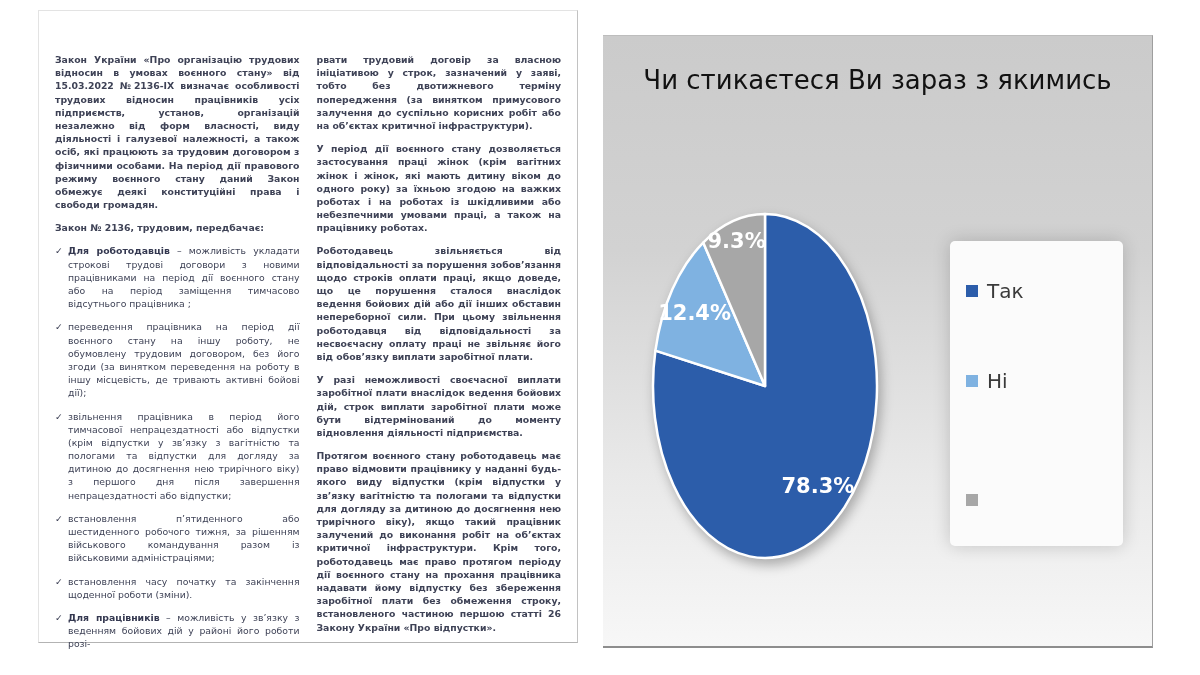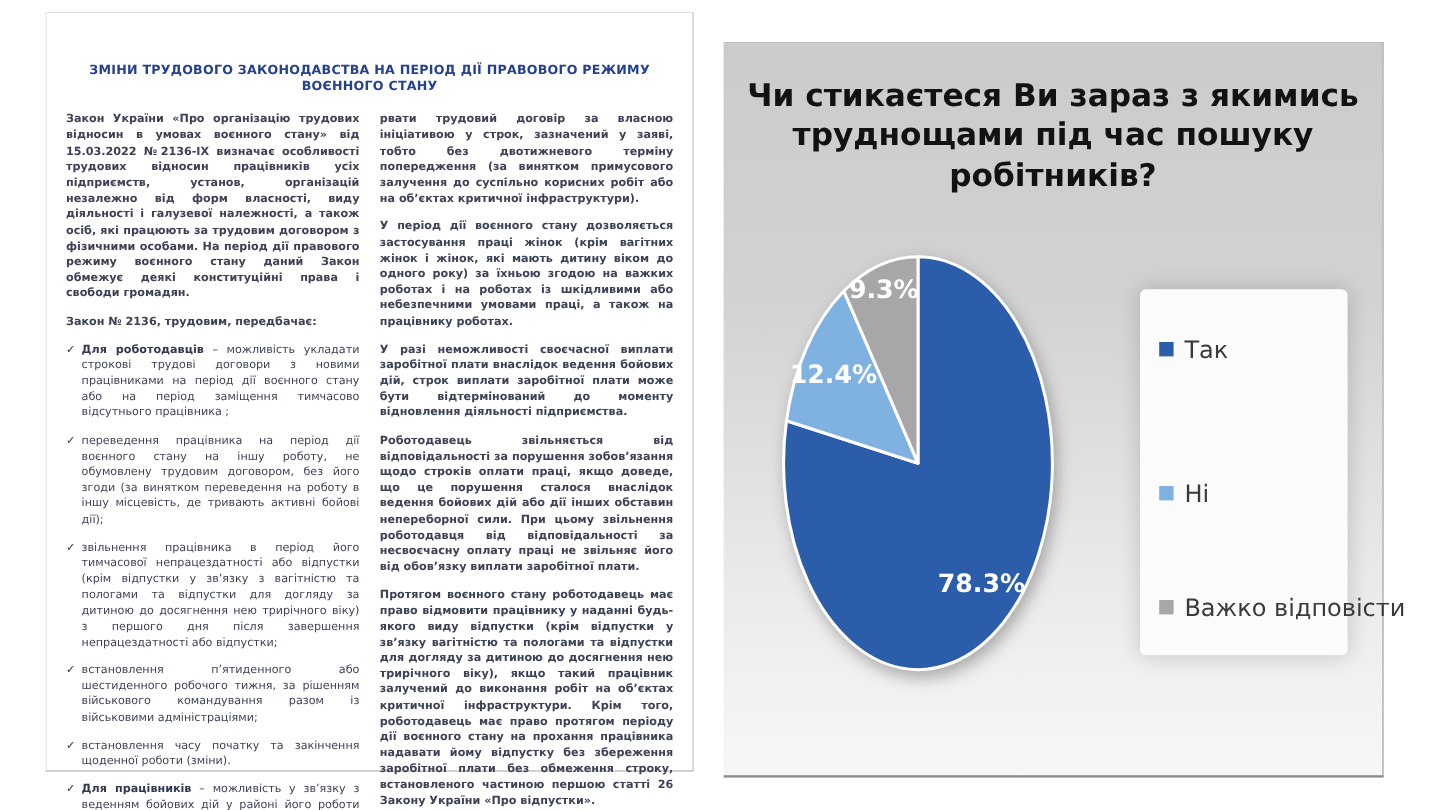--- a/index.html
+++ b/index.html
@@ -30,21 +30,21 @@
   .bullet .check{position:absolute;left:0;top:0;}
   .bullet b{color:#343850;margin-top:44px;}
   
   .chart-panel{
     position:absolute;left:603px;top:35px;width:550px;height:613px;
     box-sizing:border-box;
     background:linear-gradient(180deg,#cbcbcb 0%,#d2d2d2 35%,#e9e9e9 72%,#f7f7f7 100%);
     border-top:1px solid #bdbdbd;border-right:1px solid #9e9e9e;border-bottom:2px solid #8d8d8d;
   }
   .chart-title{
-    margin-top:28px;text-align:center;font-weight:bold;color:#121212;
+    margin-top:28px;text-align:center;font-weight:normal;color:#121212;
     font-size:26px;line-height:1.28;
   }
   .pie-svg{position:absolute;left:0;top:0;width:550px;height:613px;}
   .pie-group{filter:drop-shadow(3px 6px 6px rgba(0,0,0,0.28));}
   .pie-label{
     font-family:"DejaVu Sans","Liberation Sans",sans-serif;
     font-weight:bold;font-size:21px;fill:#ffffff;
   }
   .legend-card{
     position:absolute;left:347px;top:205px;width:173px;height:305px;
@@ -54,66 +54,63 @@
   .legend-item{
     position:absolute;left:16px;display:flex;align-items:center;gap:9px;
     font-size:20px;color:#3a3a3a;white-space:nowrap;
   }
   .legend-swatch{width:12px;height:12px;flex:0 0 auto;}
 </style>
 </head>
 <body>
 
 <div class="doc-page">
-  <div class="doc-title">ЗМІНИ ТРУДОВОГО ЗАКОНОДАВСТВА НА ПЕРІОД ДІЇ ПРАВОВОГО РЕЖИМУ ВОЄННОГО СТАНУ</div>
   <div class="doc-cols">
     <div class="doc-col">
       <p>Закон України «Про організацію трудових відносин в умовах воєнного стану» від 15.03.2022 №2136-ІХ визначає особливості трудових відносин працівників усіх підприємств, установ, організацій незалежно від форм власності, виду діяльності і галузевої належності, а також осіб, які працюють за трудовим договором з фізичними особами. На період дії правового режиму воєнного стану даний Закон обмежує деякі конституційні права і свободи громадян.</p>
       <p class="lead">Закон № 2136, трудовим, передбачає:</p>
       <div id="doc-bullets">
           <div class="bullet"><span class="check">✓</span><b>Для роботодавців</b> – можливість укладати строкові трудові договори з новими працівниками на період дії воєнного стану або на період заміщення тимчасово відсутнього працівника ;</div>
           <div class="bullet"><span class="check">✓</span>переведення працівника на період дії воєнного стану на іншу роботу, не обумовлену трудовим договором, без його згоди (за винятком переведення на роботу в іншу місцевість, де тривають активні бойові дії);</div>
           <div class="bullet"><span class="check">✓</span>звільнення працівника в період його тимчасової непрацездатності або відпустки (крім відпустки у зв’язку з вагітністю та пологами та відпустки для догляду за дитиною до досягнення нею трирічного віку) з першого дня після завершення непрацездатності або відпустки;</div>
           <div class="bullet"><span class="check">✓</span>встановлення п’ятиденного або шестиденного робочого тижня, за рішенням військового командування разом із військовими адміністраціями;</div>
           <div class="bullet"><span class="check">✓</span>встановлення часу початку та закінчення щоденної роботи (зміни).</div>
           <div class="bullet"><span class="check">✓</span><b>Для працівників</b> – можливість у зв’язку з веденням бойових дій у районі його роботи розі-</div>
         </div>
     </div>
     <div class="doc-col" id="doc-right-col">
         <p>рвати трудовий договір за власною ініціативою у строк, зазначений у заяві, тобто без двотижневого терміну попередження (за винятком примусового залучення до суспільно корисних робіт або на об’єктах критичної інфраструктури).</p>
         <p>У період дії воєнного стану дозволяється застосування праці жінок (крім вагітних жінок і жінок, які мають дитину віком до одного року) за їхньою згодою на важких роботах і на роботах із шкідливими або небезпечними умовами праці, а також на працівнику роботах.</p>
+        <p>Роботодавець звільняється від відповідальності за порушення зобов’язання щодо строків оплати праці, якщо доведе, що це порушення сталося внаслідок ведення бойових дій або дії інших обставин непереборної сили. При цьому звільнення роботодавця від відповідальності за несвоєчасну оплату праці не звільняє його від обов’язку виплати заробітної плати.</p>
         <p>У разі неможливості своєчасної виплати заробітної плати внаслідок ведення бойових дій, строк виплати заробітної плати може бути відтермінований до моменту відновлення діяльності підприємства.</p>
-        <p>Роботодавець звільняється від відповідальності за порушення зобов’язання щодо строків оплати праці, якщо доведе, що це порушення сталося внаслідок ведення бойових дій або дії інших обставин непереборної сили. При цьому звільнення роботодавця від відповідальності за несвоєчасну оплату праці не звільняє його від обов’язку виплати заробітної плати.</p>
         <p>Протягом воєнного стану роботодавець має право відмовити працівнику у наданні будь-якого виду відпустки (крім відпустки у зв’язку вагітністю та пологами та відпустки для догляду за дитиною до досягнення нею трирічного віку), якщо такий працівник залучений до виконання робіт на об’єктах критичної інфраструктури. Крім того, роботодавець має право протягом періоду дії воєнного стану на прохання працівника надавати йому відпустку без збереження заробітної плати без обмеження строку, встановленого частиною першою статті 26 Закону України «Про відпустки».</p>
       </div>
   </div>
 </div>
 
 <div class="chart-panel">
   <div class="chart-title">
     <div>Чи стикаєтеся Ви зараз з якимись</div>
-    <div>труднощами під час пошуку робітників?</div>
   </div>
   <svg class="pie-svg" id="pie-svg" viewBox="0 0 550 613">
       <g class="pie-group">
         <path d="M 162 350 L 162.00 178.00 A 112 172 0 1 1 52.40 314.59 Z" fill="#2C5DAA" stroke="#ffffff" stroke-width="2.5" stroke-linejoin="round"></path>
         <path d="M 162 350 L 52.40 314.59 A 112 172 0 0 1 100.22 206.54 Z" fill="#7FB2E1" stroke="#ffffff" stroke-width="2.5" stroke-linejoin="round"></path>
         <path d="M 162 350 L 100.22 206.54 A 112 172 0 0 1 162.00 178.00 Z" fill="#A7A7A7" stroke="#ffffff" stroke-width="2.5" stroke-linejoin="round"></path>
       </g>
       <text x="214.9" y="457.2" text-anchor="middle" class="pie-label">78.3%</text>
       <text x="91.6" y="283.5" text-anchor="middle" class="pie-label">12.4%</text>
       <text x="133.6" y="212.1" text-anchor="middle" class="pie-label">9.3%</text>
     </svg>
   <div class="legend-card">
     <div class="legend-item" style="top:38px">
       <span class="legend-swatch" id="sw0" style="background: rgb(44, 93, 170);"></span>
       <span>Так</span>
     </div>
-    <div class="legend-item" style="top:158px">
+    <div class="legend-item" style="top:128px">
       <span class="legend-swatch" id="sw1" style="background: rgb(127, 178, 225);"></span>
       <span>Ні</span>
     </div>
     <div class="legend-item" style="top:253px">
       <span class="legend-swatch" id="sw2" style="background: rgb(167, 167, 167);"></span>
-      <span>Важко відповісти</span>
     </div>
   </div>
 </div>
 
 </body></html>

